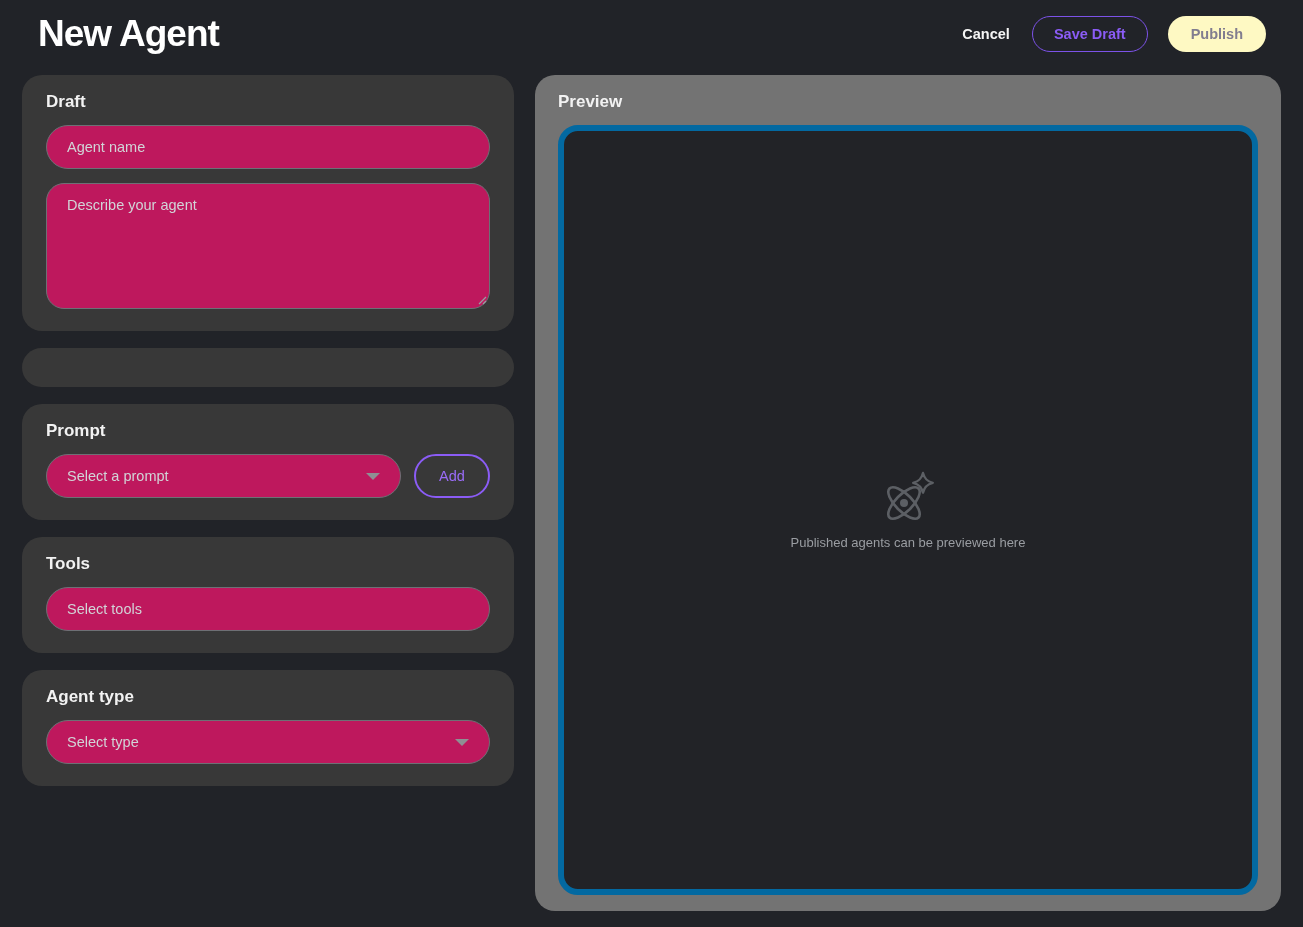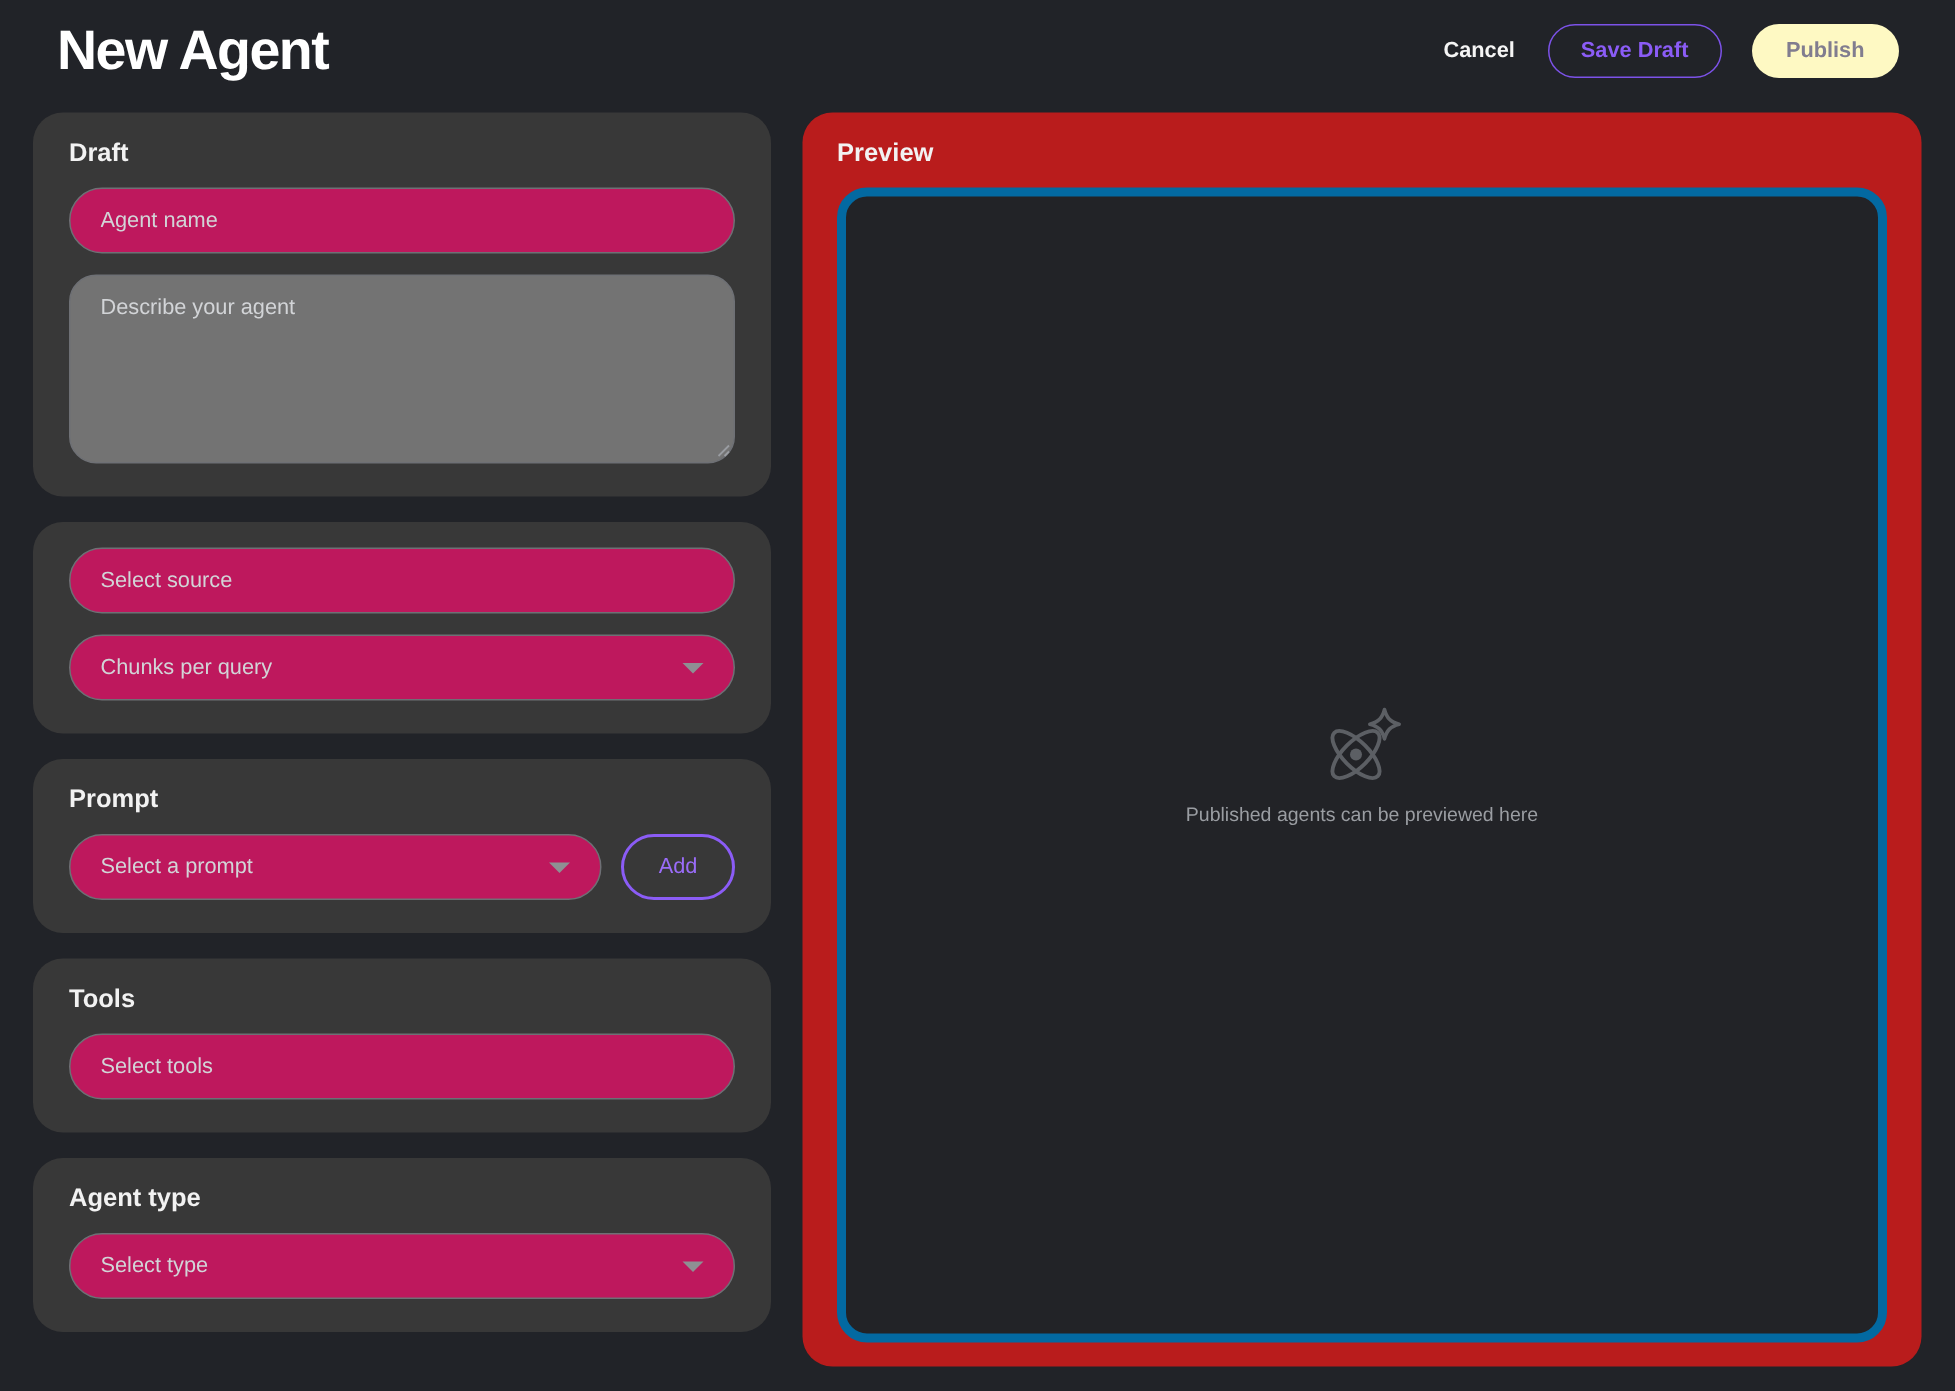--- a/index.html
+++ b/index.html
@@ -105,21 +105,21 @@
     border-top: 7px solid #8e9093;
     flex: 0 0 auto;
     margin-left: 10px;
   }
   .stack { display: flex; flex-direction: column; gap: 14px; }
 
   .textarea-wrap { position: relative; }
   .textarea {
     width: 100%;
     height: 126px;
-    background: #737373;
+    background: #be185d;
     border: 1px solid #6e7075;
     border-radius: 18px;
     padding: 13px 20px;
     font-family: "Liberation Sans", sans-serif;
     font-size: 14.5px;
     color: #e9eaec;
     resize: none;
     outline: none;
     display: block;
   }
@@ -143,21 +143,21 @@
     font-family: "Liberation Sans", sans-serif;
     font-size: 14.5px;
     cursor: pointer;
   }
 
   
   .preview-card {
     flex: 1;
     display: flex;
     flex-direction: column;
-    background: #b91c1c;
+    background: #737373;
     border-radius: 20px;
     padding: 17px 23px 16px 23px;
   }
   .preview-panel {
     flex: 1;
     background: #222327;
     border: 6px solid #0369a1;
     border-radius: 20px;
     display: flex;
     flex-direction: column;
@@ -194,27 +194,20 @@
           <textarea class="textarea" placeholder="Describe your agent" style=""></textarea>
           <svg class="resize-handle" width="11" height="11" viewBox="0 0 11 11">
             <line x1="3" y1="10" x2="10" y2="3" stroke="#9a9da2" stroke-width="1.2"></line>
             <line x1="7" y1="10" x2="10" y2="7" stroke="#9a9da2" stroke-width="1.2"></line>
           </svg>
         </div>
       </div>
     </div>
 
     <div class="card">
-      <div class="stack">
-        <input class="input" type="text" placeholder="Select source" style="">
-        <div class="select">
-          <span class="select-label">Chunks per query</span>
-          <span class="caret"></span>
-        </div>
-      </div>
     </div>
 
     <div class="card">
       <div class="card-title">Prompt</div>
       <div class="prompt-row">
         <div class="select">
           <span class="select-label">Select a prompt</span>
           <span class="caret"></span>
         </div>
         <button class="btn-add">Add</button>

